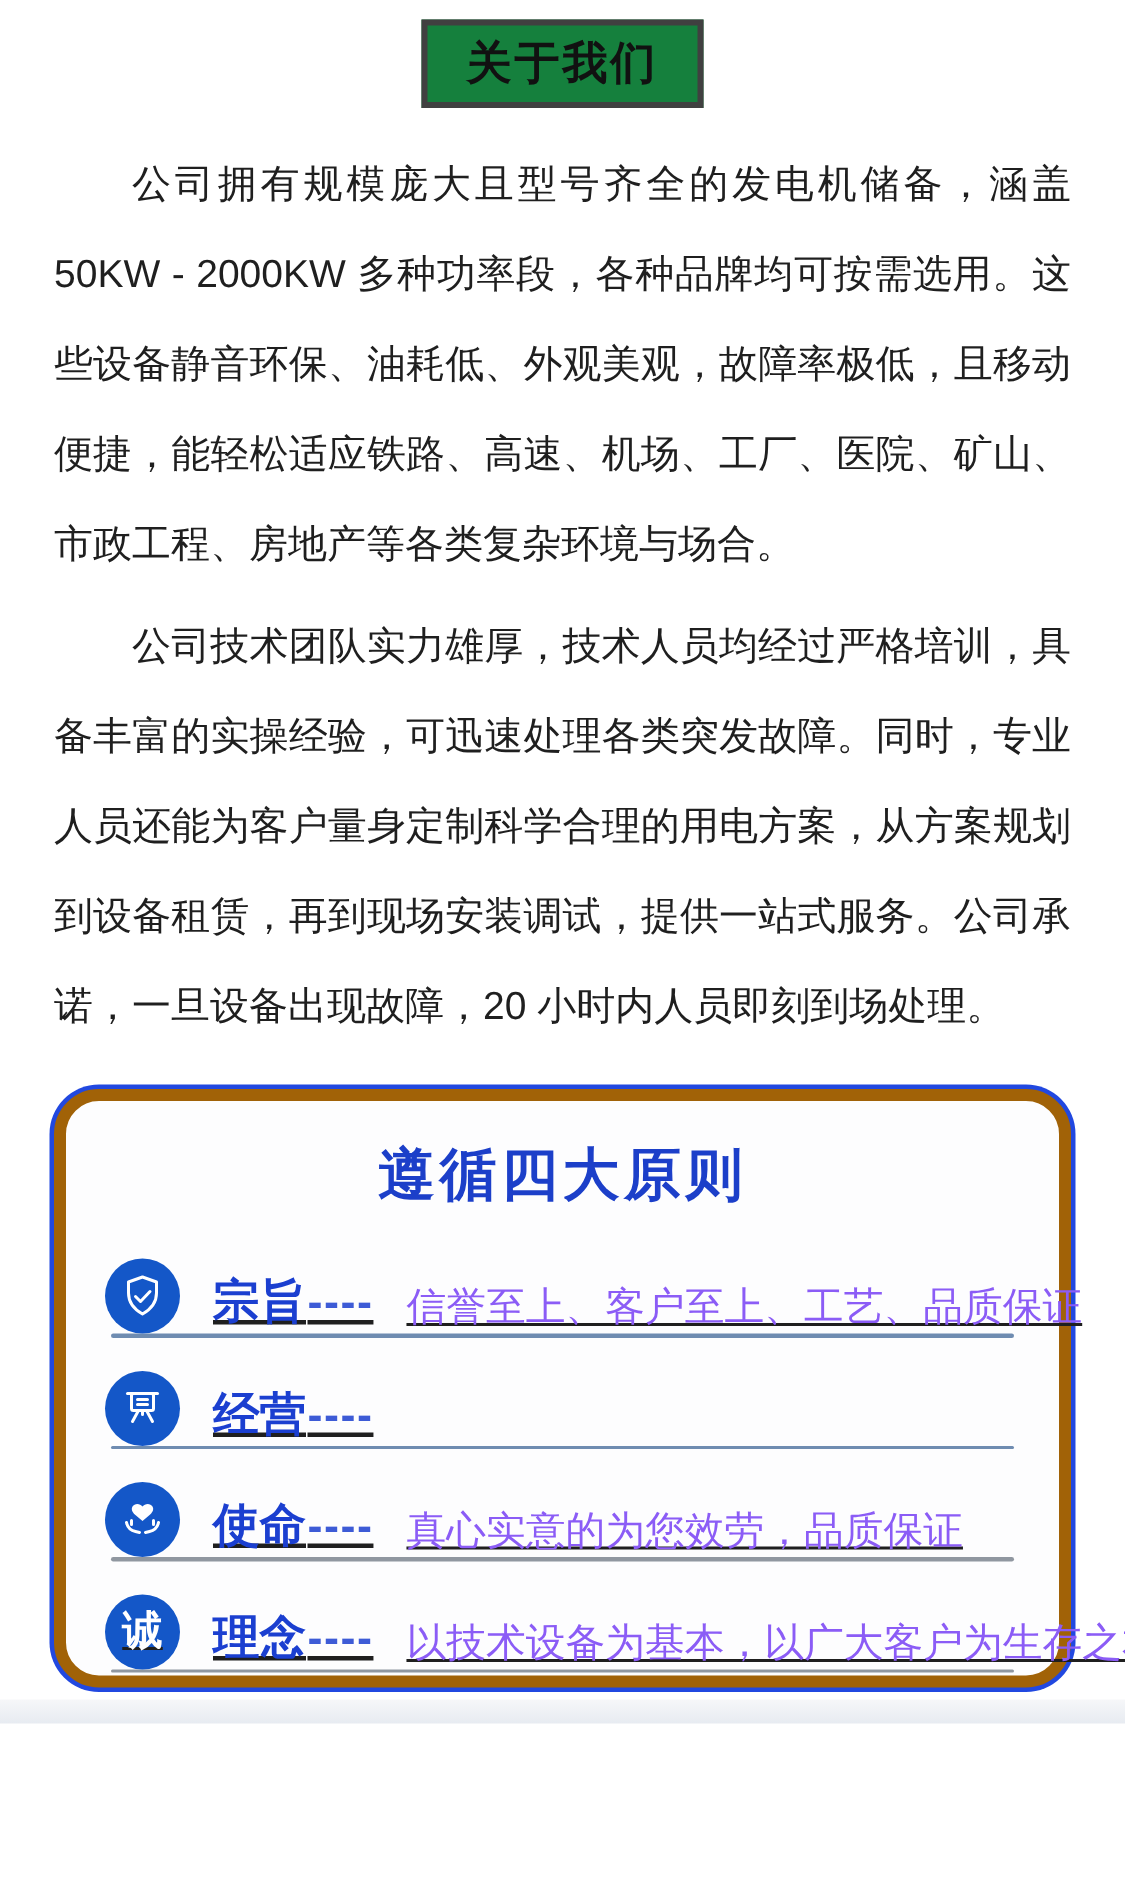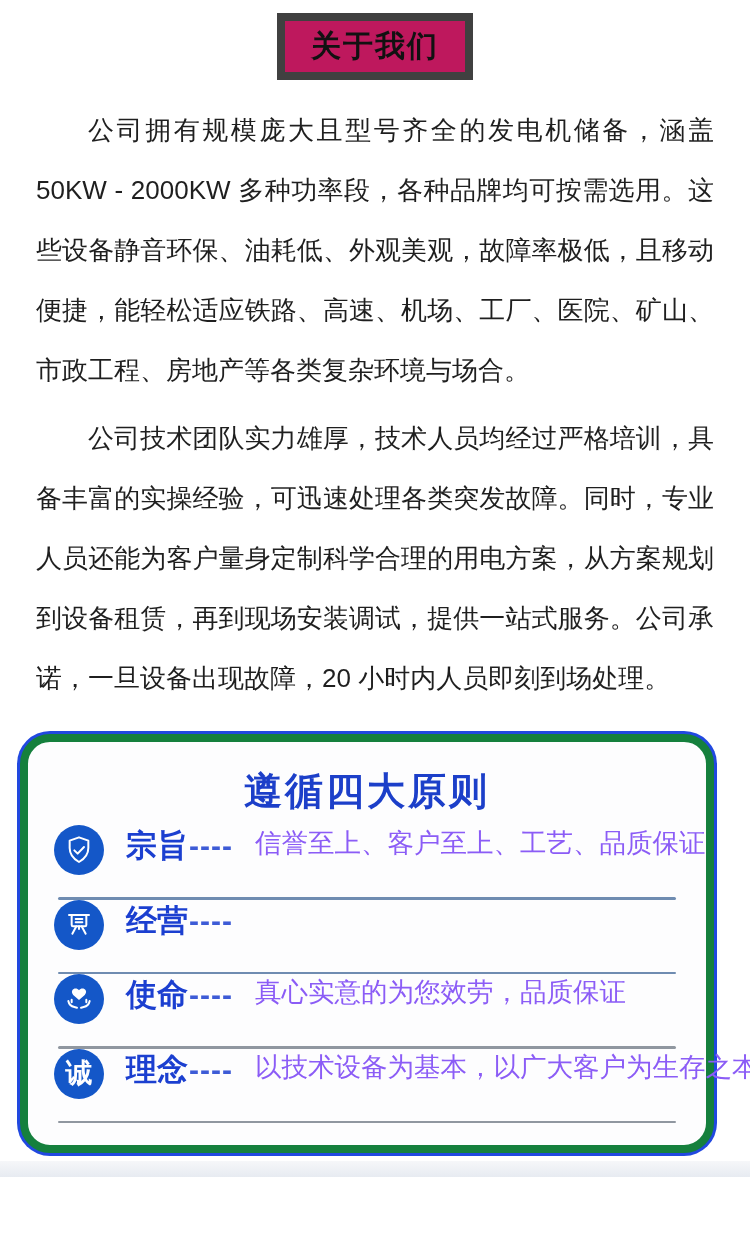--- a/index.html
+++ b/index.html
@@ -4,53 +4,54 @@
 <style>
   html,body{margin:0;padding:0;}
   body{
     width:750px;height:1260px;overflow:hidden;background:#ffffff;
     font-family:"Liberation Sans","DejaVu Sans",sans-serif;
     color:#1f1f1f;
   }
   
   .title-box{
     width:fit-content;margin:13px auto 20px auto;
-    border:8px solid #404040;background:#be185d;
+    border:4px solid #404040;background:#15803d;
     padding:5px 26px;
     font-size:30px;font-weight:bold;letter-spacing:2px;color:#111;
   }
   
   .about-text{padding:0 36px;}
   .about-text p{
     margin:0 0 8px 0;
     font-size:26px;line-height:60px;
     text-indent:2em;
     text-align:justify;
     color:#1f1f1f;
     font-weight:500;
   }
   
   .panel{
-    margin:26px 36px 0 20px;
-    border:8px solid #15803d;
+    margin:26px 36px 0 36px;
+    border:8px solid #a16207;
     box-shadow:0 0 0 3px #2148e0;
     border-radius:30px;
     background:#fdfdfe;
-    padding:14px 26px 22px 26px;
+    padding:14px 26px 2px 26px;
     box-sizing:border-box;
   }
   .panel-title{
     text-align:center;
     font-size:38px;font-weight:bold;color:#1c3fc9;
     letter-spacing:3px;
     margin:10px 0 8px 0;
   }
   .row{
-    display:flex;align-items:flex-start;gap:22px;
+    display:flex;align-items:flex-end;gap:22px;
     height:72px;
+    text-decoration:underline;
   }
   .icon-circle{
     flex:none;width:50px;height:50px;border-radius:50%;
     background:#1457c8;
     display:flex;align-items:center;justify-content:center;
   }
   .icon-circle svg{width:32px;height:32px;}
   .icon-glyph{
     color:#ffffff;font-size:27px;font-weight:bold;line-height:1;
   }

